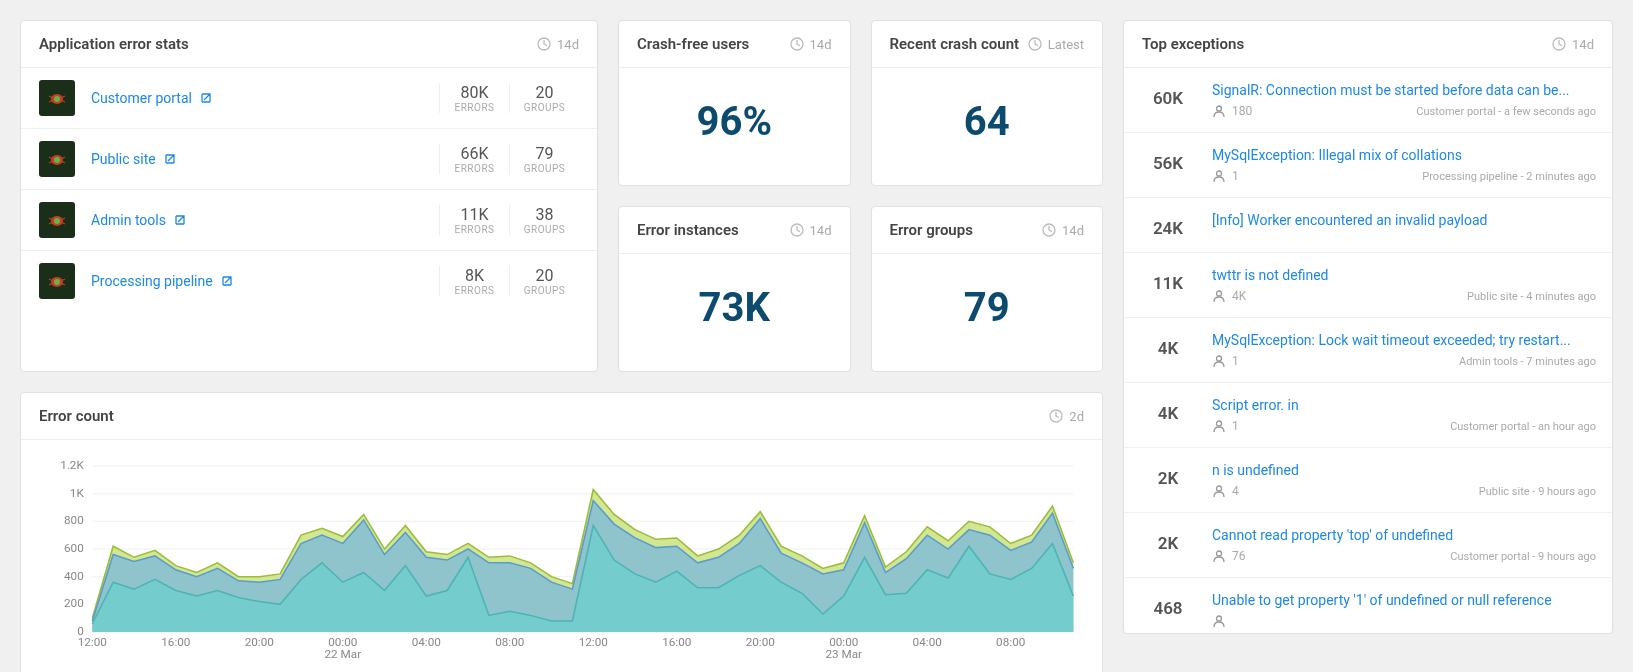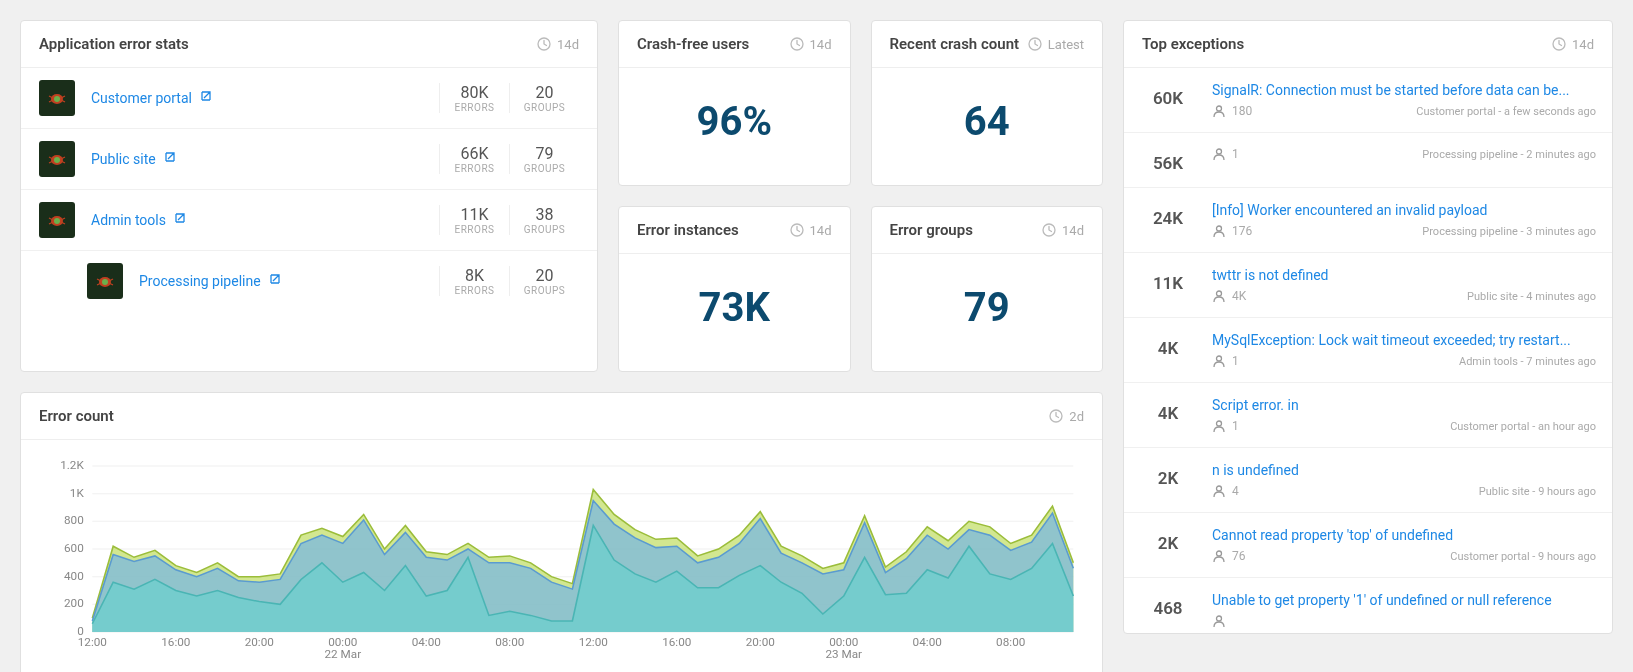--- a/index.html
+++ b/index.html
@@ -11,24 +11,24 @@
 .card-header { display: flex; align-items: center; justify-content: space-between; padding: 14px 18px; border-bottom: 1px solid #eee; }
 .card-title { font-size: 15px; font-weight: 600; color: #444; }
 .card-meta { display: flex; align-items: center; gap: 6px; color: #aaa; font-size: 13px; }
 .clock-icon { width: 14px; height: 14px; }
 .top-row { display: flex; gap: 20px; }
 .app-stats { width: 578px; }
 .top-metrics { flex: 1; display: grid; grid-template-columns: 1fr 1fr; gap: 20px; }
 .metric-card { display: flex; flex-direction: column; }
 .metric-value { font-size: 40px; font-weight: 700; color: #0c4a6e; text-align: center; padding: 30px 0 40px; flex: 1; display: flex; align-items: center; justify-content: center; }
 .app-row { display: flex; align-items: center; padding: 12px 18px; border-bottom: 1px solid #f0f0f0; }
-.app-row:last-child { border-bottom: none; margin-left: 48px; }
+.app-row:last-child { border-bottom: none; }
 .app-icon { width: 36px; height: 36px; background: #1a2e1a; border-radius: 3px; display: flex; align-items: center; justify-content: center; margin-right: 16px; position: relative; }
 .app-icon svg { width: 24px; height: 24px; }
-.app-name { flex: 1; color: #1e88e5; font-size: 14px; display: flex; gap: 8px; cursor: pointer; }
+.app-name { flex: 1; color: #1e88e5; font-size: 14px; display: flex; align-items: center; gap: 8px; cursor: pointer; }
 .ext-icon { width: 12px; height: 12px; }
 .app-stat { width: 70px; text-align: center; border-left: 1px solid #eee; padding: 0 4px; }
 .app-stat:first-of-type { border-left: none; }
 .app-stat-val { font-size: 16px; font-weight: 400; color: #555; }
 .app-stat-lbl { font-size: 10px; color: #aaa; letter-spacing: 0.5px; }
 .chart-card { }
 .chart-area { padding: 18px 18px 18px 18px; }
 .chart-svg { width: 100%; height: 210px; display: block; }
 .axis-text { font-size: 11px; fill: #888; }
 .grid-line { stroke: #f0f0f0; stroke-width: 1; }
@@ -285,44 +285,36 @@
                   </svg>
                   <span>180</span>
                 </div>
         <div class="exc-src">Customer portal - a few seconds ago</div>
       </div>
     </div>
           </div>
           <div class="exc-row">
     <div class="exc-count">56K</div>
     <div class="exc-body">
+      <div class="exc-title">MySqlException: Illegal mix of collations</div>
       <div class="exc-meta">
         <div class="exc-users">
                   <svg class="user-icon" viewBox="0 0 14 14">
                     <use href="#user"></use>
                   </svg>
                   <span>1</span>
                 </div>
         <div class="exc-src">Processing pipeline - 2 minutes ago</div>
       </div>
     </div>
           </div>
           <div class="exc-row">
     <div class="exc-count">24K</div>
     <div class="exc-body">
       <div class="exc-title">[Info] Worker encountered an invalid payload</div>
-      <div class="exc-meta">
-        <div class="exc-users">
-                  <svg class="user-icon" viewBox="0 0 14 14">
-                    <use href="#user"></use>
-                  </svg>
-                  <span>176</span>
-                </div>
-        <div class="exc-src">Processing pipeline - 3 minutes ago</div>
-      </div>
     </div>
           </div>
           <div class="exc-row">
     <div class="exc-count">11K</div>
     <div class="exc-body">
       <div class="exc-title">twttr is not defined</div>
       <div class="exc-meta">
         <div class="exc-users">
                   <svg class="user-icon" viewBox="0 0 14 14">
                     <use href="#user"></use>

